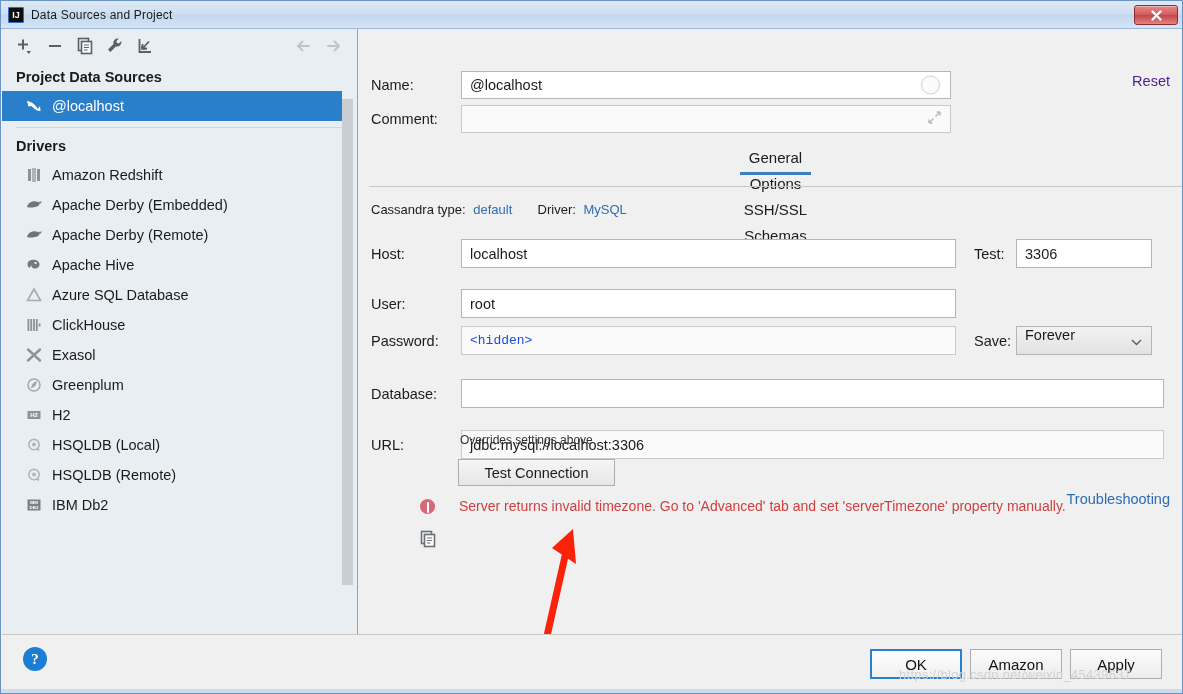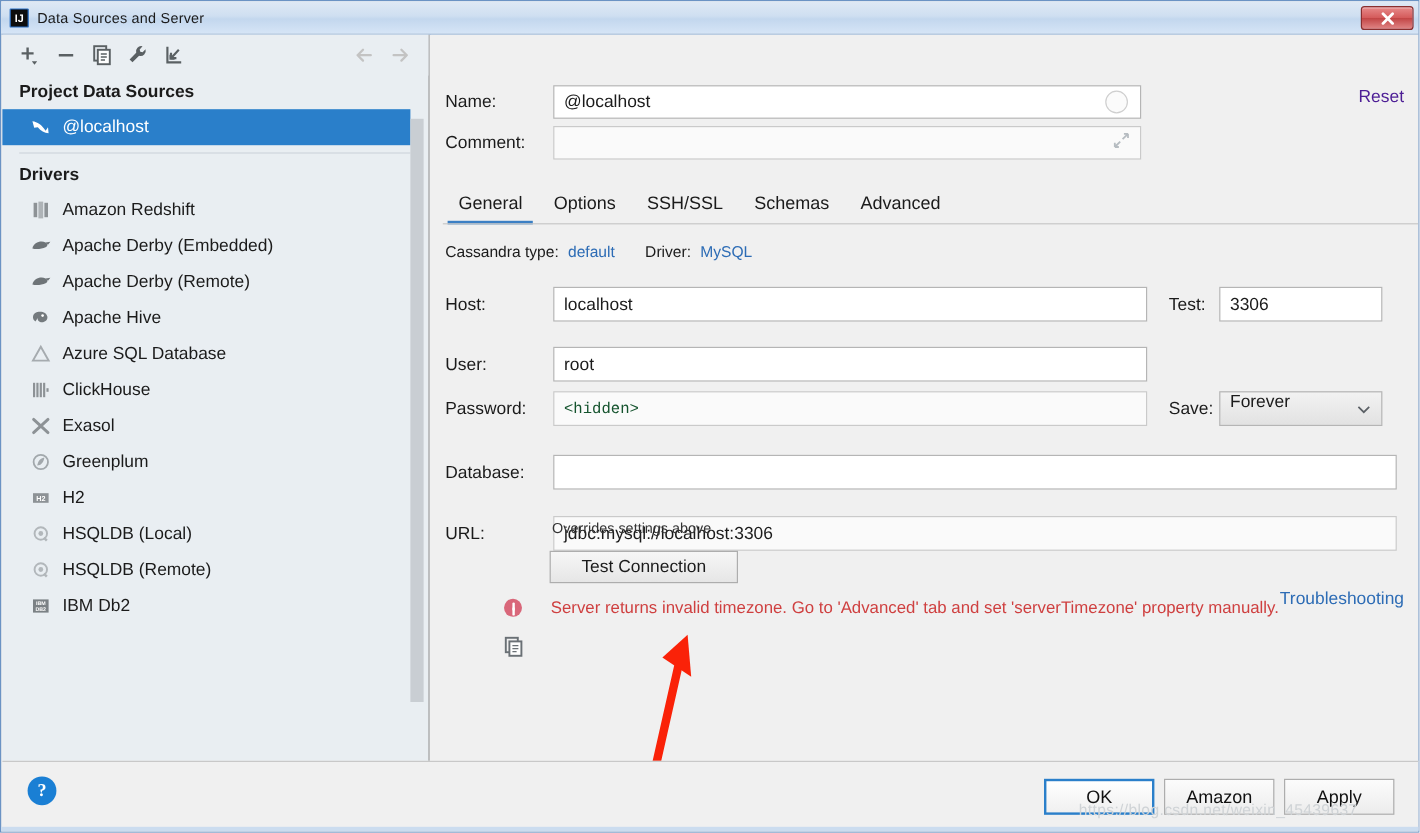--- a/index.html
+++ b/index.html
@@ -118,38 +118,38 @@
   }
   .tinput {
     background: #ffffff;
     border: 1px solid #b5b5b5;
     font-size: 14.5px; color: #1b1b1b;
     font-family: "Liberation Sans", sans-serif;
     padding: 0 8px;
     display: flex; align-items: center;
     position: relative;
   }
-  .tinput .ph { color: #14532d; font-family: "Liberation Mono", monospace; font-size: 13px; }
+  .tinput .ph { color: #1d4ed8; font-family: "Liberation Mono", monospace; font-size: 13px; }
   .name-circle {
     position: absolute; right: 10px; top: 50%; transform: translateY(-50%);
     width: 19px; height: 19px; border-radius: 50%;
     border: 1px solid #cfcfcf; background: #fbfbfb;
   }
   .expand-ic { position: absolute; right: 8px; top: 50%; transform: translateY(-50%); }
 
   .reset-link {
     position: absolute; right: 12px; top: 44px;
     font-size: 14.5px; color: #4c1d95;
   }
 
   
   .tabs {
     position: absolute; left: 10px; top: 120px;
     width: 813px; height: 38px;
-    display: flex; align-items: flex-end;
+    display: flex; align-items: center; flex-direction: column;
   }
   .tabs::after {
     content: ""; position: absolute; left: 0; bottom: 0;
     width: 813px; height: 1px; background: #c8c8c8;
   }
   .tab {
     font-size: 15px; color: #1b1b1b;
     padding: 0 13px 9px 13px;
     position: relative;
   }
@@ -252,21 +252,21 @@
     background: #cbdcef;
   }
 </style>
 </head>
 <body>
 
 <div id="app">
 
   <div class="titlebar">
     <div class="title-ij"></div>
-    <div class="title-text">Data Sources and Server</div>
+    <div class="title-text">Data Sources and Project</div>
     <div class="close-btn">
       <svg width="13" height="11" viewBox="0 0 13 11">
         <path d="M2.5 1.5 L10.5 9.5 M10.5 1.5 L2.5 9.5" stroke="#ffffff" stroke-width="2.3" stroke-linecap="round"></path>
       </svg>
     </div>
   </div>
 
   <div class="left-panel">
 
     <div class="toolbar">

